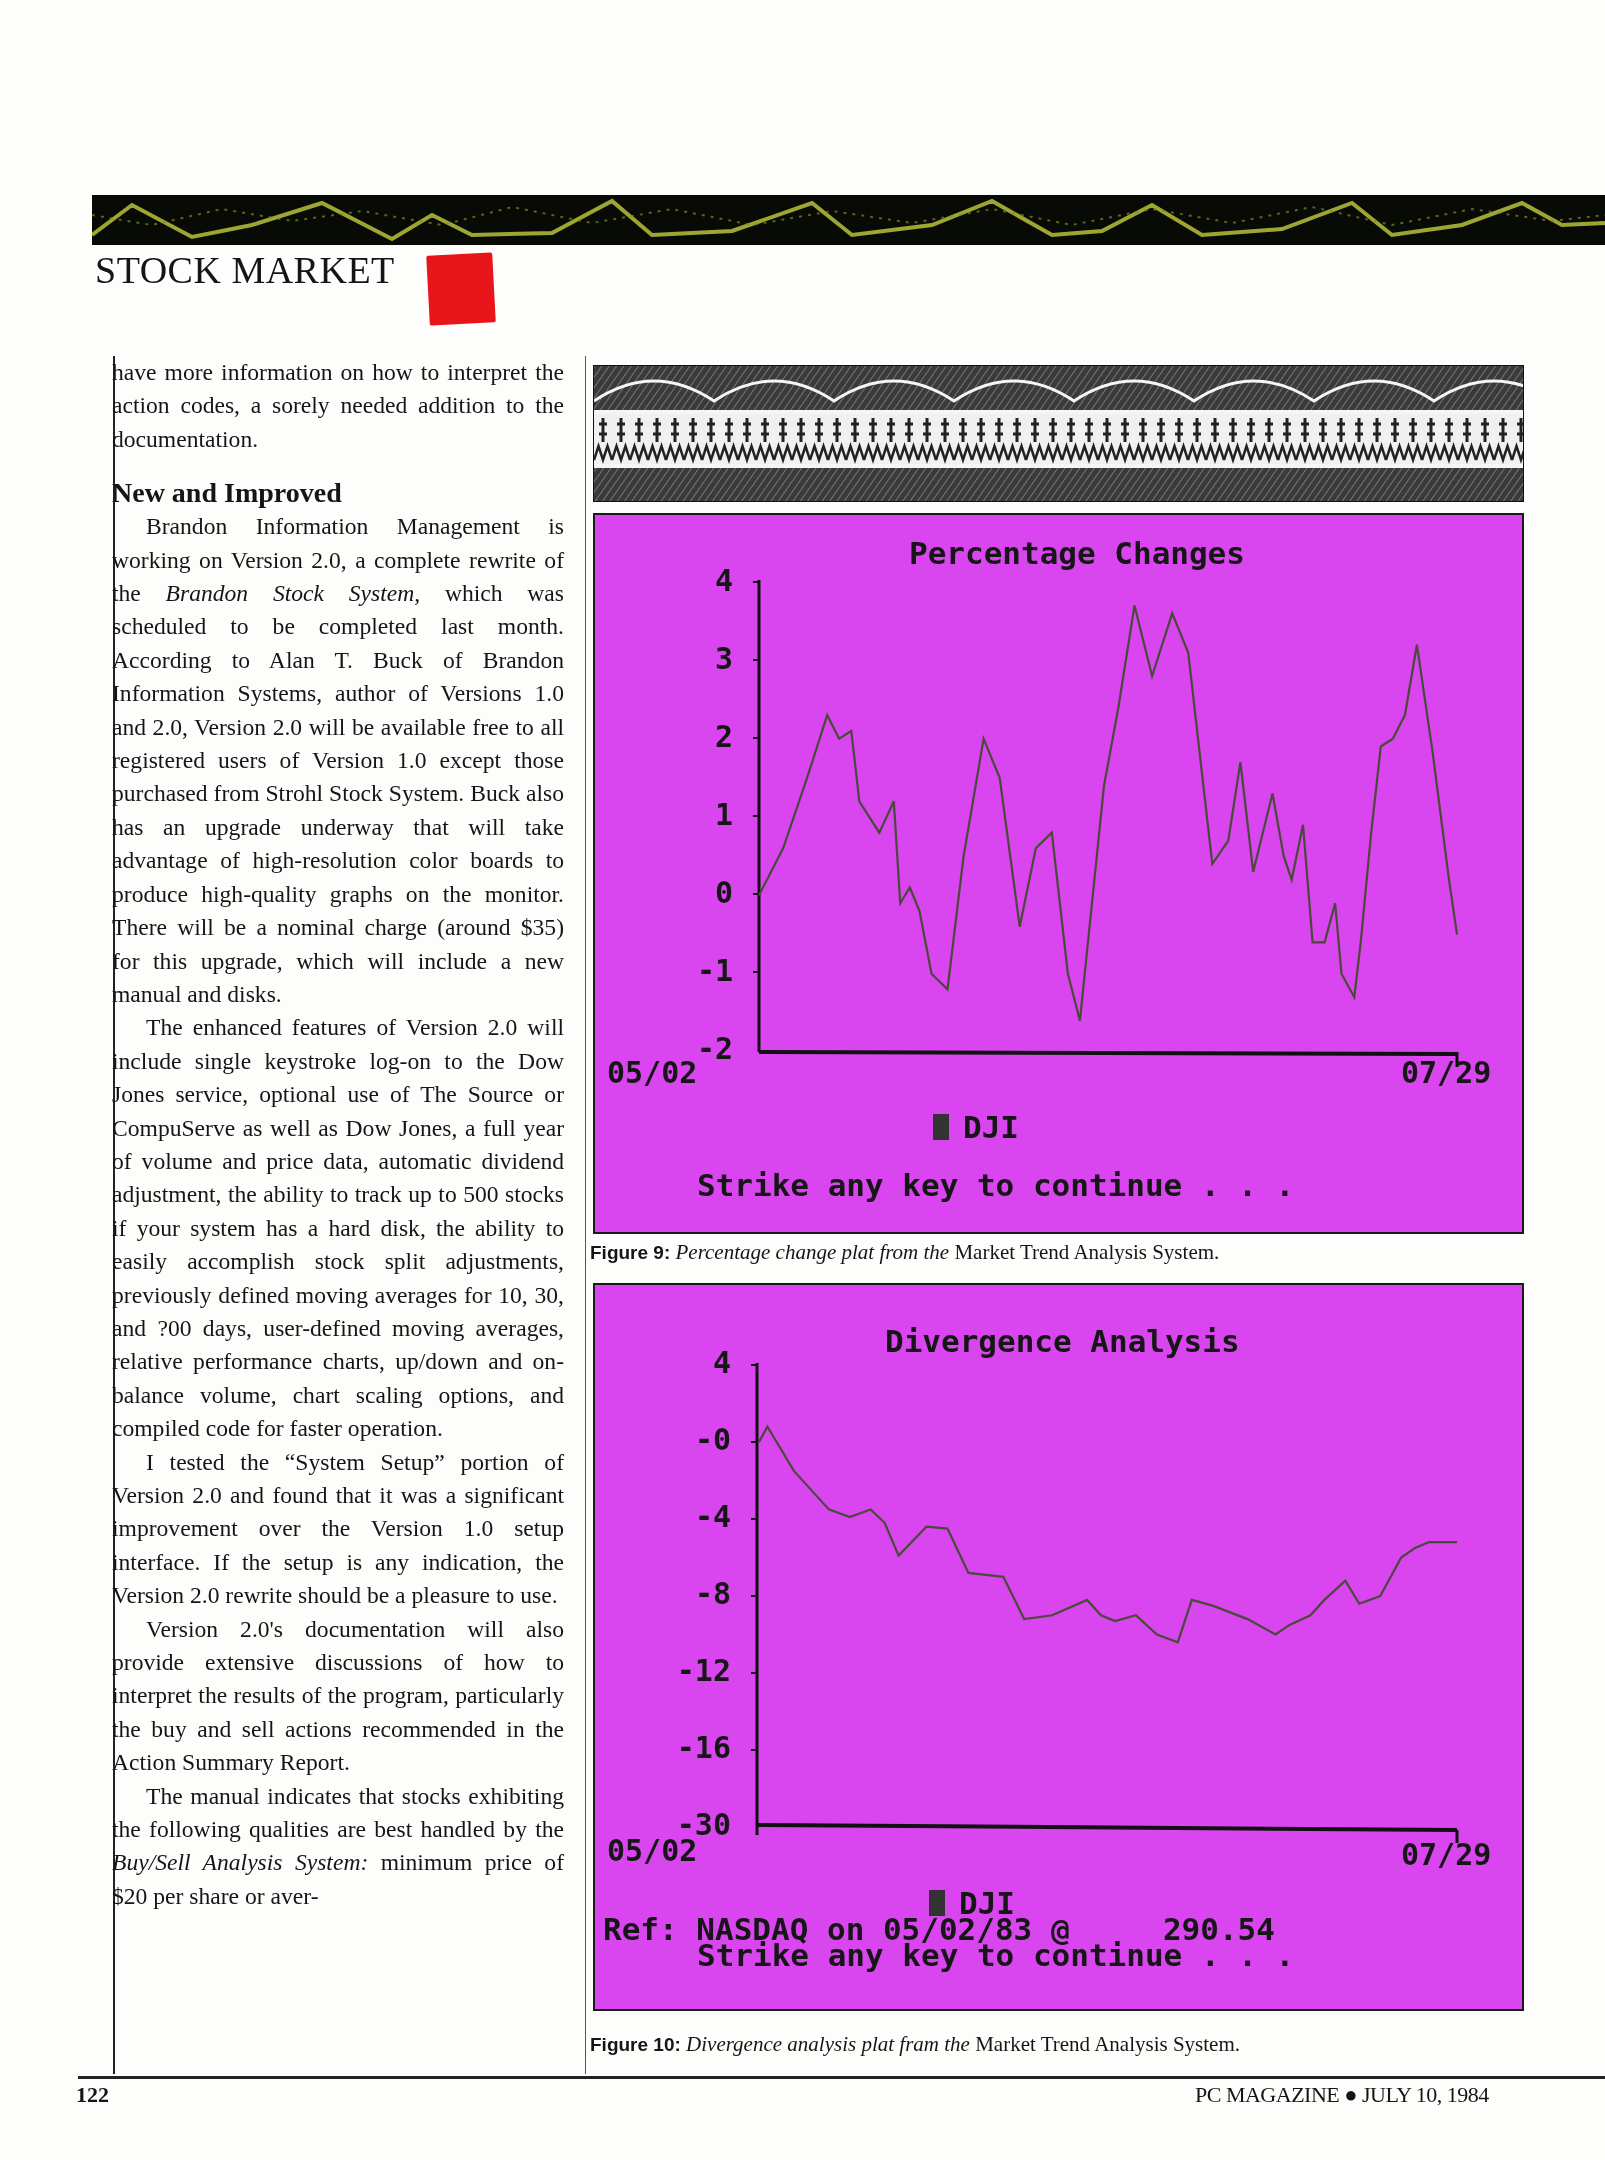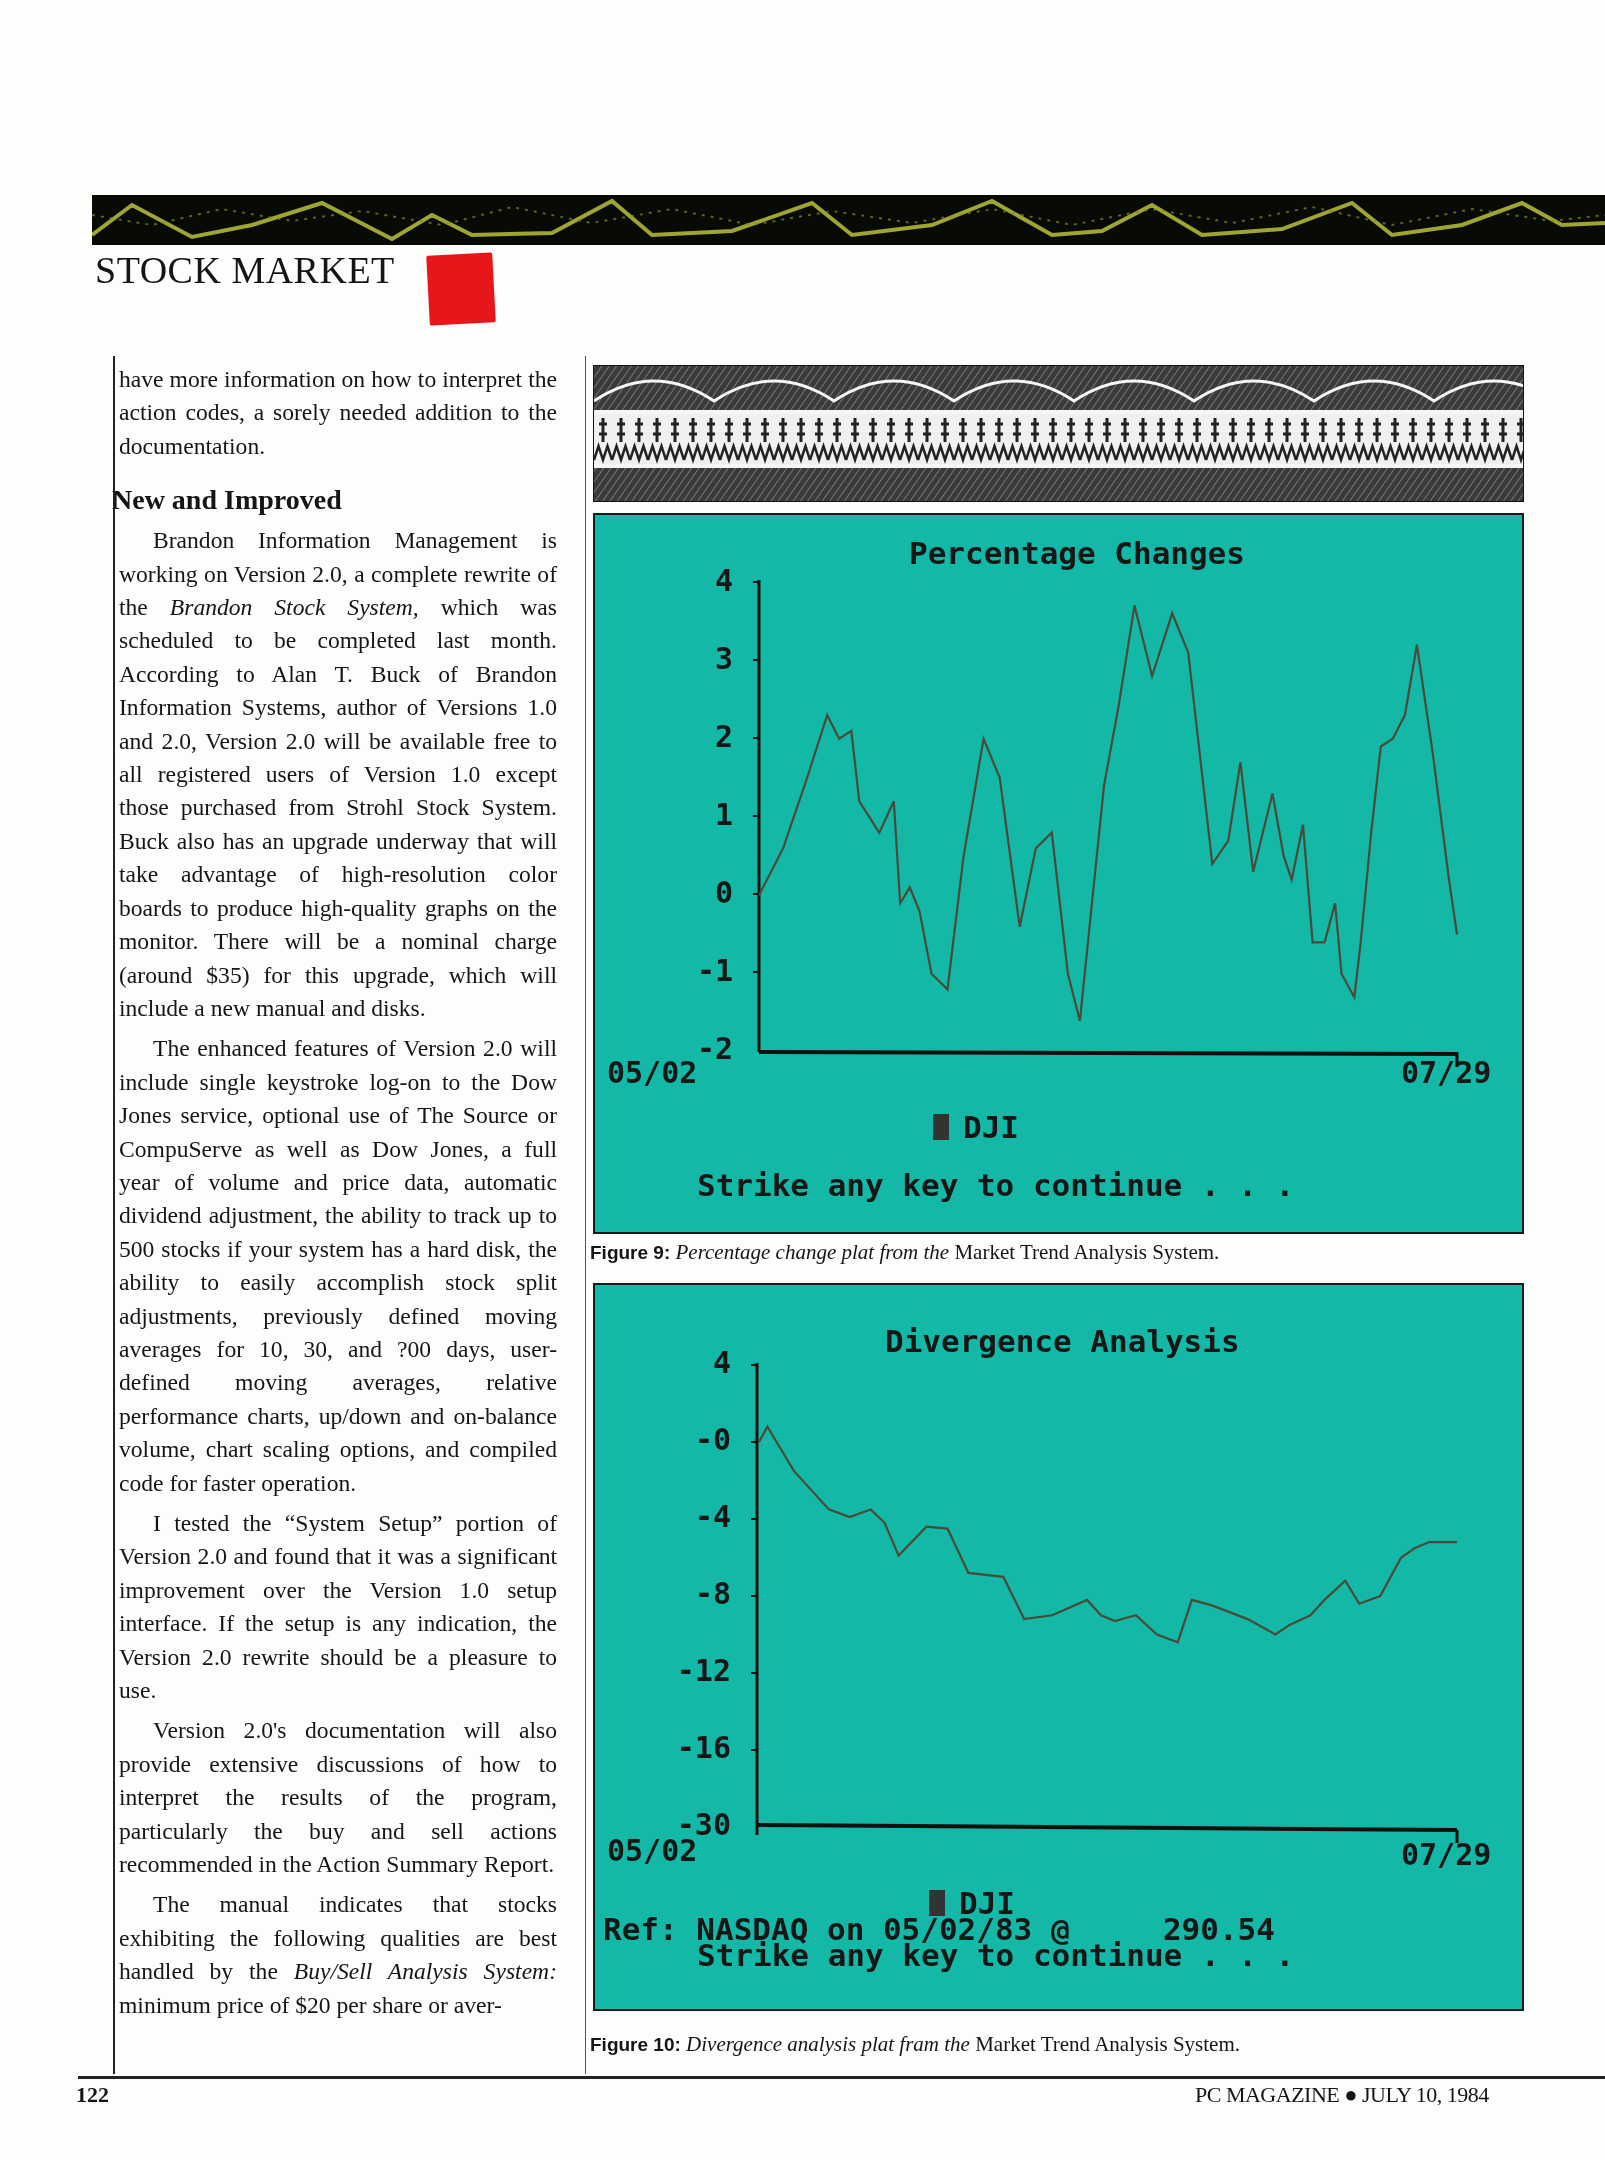--- a/index.html
+++ b/index.html
@@ -9,31 +9,31 @@
 
   
   #header-band { left:92px; top:195px; width:1513px; height:50px; background:#080a05; overflow:hidden; }
   #header-band svg { position:absolute; left:0; top:0; }
   #section-title { left:95px; top:248px; font-size:38px; letter-spacing:0.5px; font-family:"Liberation Serif", serif; }
   #red-square { left:428px; top:254px; width:66px; height:70px; background:#e8161a; transform:rotate(-3deg); border-radius:2px; }
 
   
   #left-rule { left:113px; top:356px; width:2px; height:1718px; background:#222; }
   #left-col { left:112px; top:356px; width:452px; font-size:23.6px; line-height:33.4px; text-align:justify; }
-  #left-col p { margin:7px; }
+  #left-col p { margin:0; }
   #left-col p.indent { text-indent:34px; }
   #left-col h3 { margin:20px 0 0 0; font-size:28px; line-height:34px; font-weight:bold; }
   #left-col em { font-style:italic; }
   #col-divider { left:585px; top:356px; width:1px; height:1718px; background:#555; }
 
   
   #deco-band { left:593px; top:365px; width:929px; height:135px; background:#2a2a2a; overflow:hidden; border:1px solid #111; }
 
   
-  .chart-box { position:absolute; left:593px; width:927px; border:2px solid #1a1a1a; background:#14b8a6; }
+  .chart-box { position:absolute; left:593px; width:927px; border:2px solid #1a1a1a; background:#d946ef; }
   #chart1 { top:513px; height:717px; }
   #chart2 { top:1283px; height:724px; }
   .mono { font-family:"DejaVu Sans Mono", "Liberation Mono", monospace; font-weight:bold; color:#161616; }
   .chart-title { position:absolute; font-size:31px; white-space:pre; }
   .tick-label { position:absolute; font-size:30px; text-align:right; width:70px; }
   .x-label { position:absolute; font-size:30px; }
   .legend { position:absolute; font-size:31px; }
   .legend-swatch { display:inline-block; width:16px; height:26px; background:#333; vertical-align:-2px; margin-right:14px; }
   .status-line { position:absolute; font-size:31px; white-space:pre; }
   svg.plot { position:absolute; left:0; top:0; }

